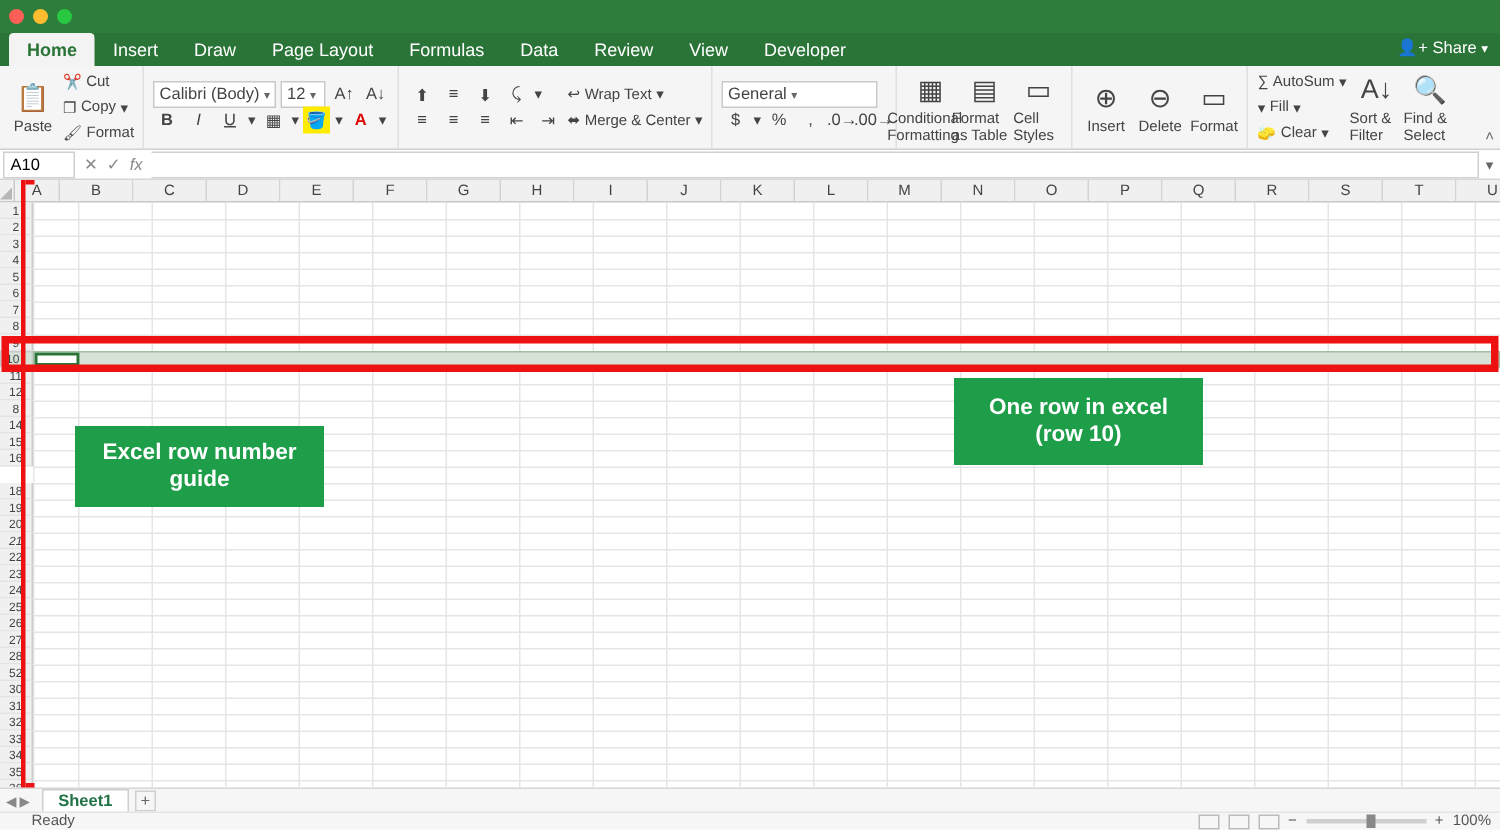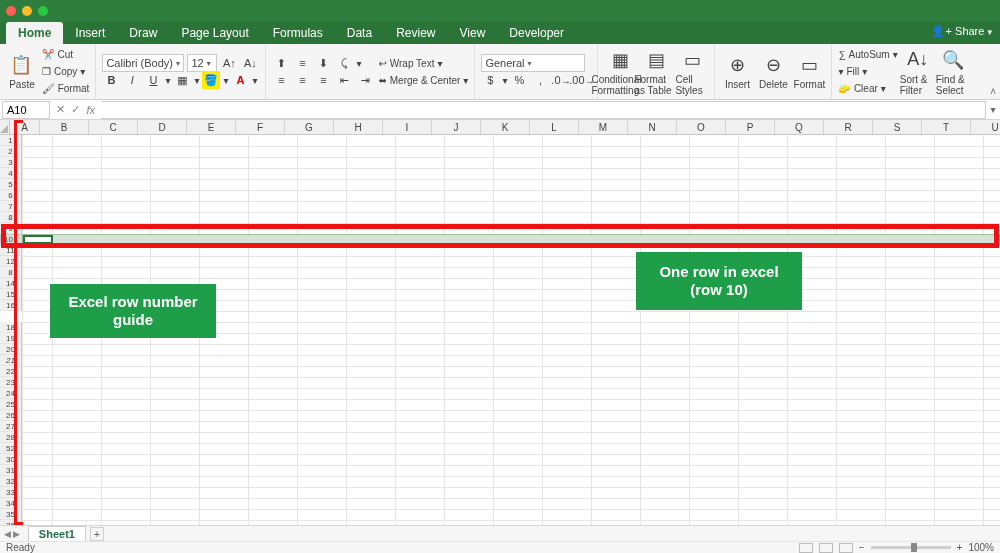--- a/index.html
+++ b/index.html
@@ -70,21 +70,21 @@
 .callout { position:absolute; background:#1e9e49; color:#fff; font-weight:700; font-size:15px; display:flex; align-items:center; justify-content:center; text-align:center; padding:6px 16px; z-index:45; line-height:1.2; }
 
 
 .sheetbar { position:absolute; left:0; right:0; bottom:12px; height:16px; background:#f6f6f6; border-top:1px solid #d6d6d6; display:flex; align-items:center; font-size:11px; z-index:12; }
 .sheetbar .nav { display:flex; gap:2px; margin-left:4px; color:#888; }
 .sheetbar .nav span { font-size:9px; cursor:pointer; }
 .sheet-tab { margin-left:8px; background:#fff; border:1px solid #cfcfcf; border-bottom:none; padding:0 10px; height:16px; line-height:15px; color:#217346; font-weight:600; }
 .sheet-add { margin-left:4px; width:14px; height:14px; border:1px solid #cfcfcf; text-align:center; line-height:12px; color:#666; cursor:pointer; }
 
 
-.status { position:absolute; left:0; right:0; bottom:0; height:12px; background:#f6f6f6; border-top:1px solid #e3e3e3; font-size:10px; color:#555; display:flex; align-items:center; padding:0 6px; z-index:12;margin-top:24px; }
+.status { position:absolute; left:0; right:0; bottom:0; height:12px; background:#f6f6f6; border-top:1px solid #e3e3e3; font-size:10px; color:#555; display:flex; align-items:center; padding:0 21px; z-index:12;margin-top:24px; }
 .status .right { position:absolute; right:6px; display:flex; align-items:center; gap:6px; }
 .zoom-slider { width:80px; height:3px; background:#cfcfcf; position:relative; }
 .zoom-slider .thumb { position:absolute; left:50%; top:-3px; width:6px; height:9px; background:#888; }
 .viewbtn { width:14px; height:10px; border:1px solid #bbb; cursor:pointer; }
 
 
 .colhead.sel, .rh.sel { background:#d7e2d7; }
 </style>
 </head>
 <body>

